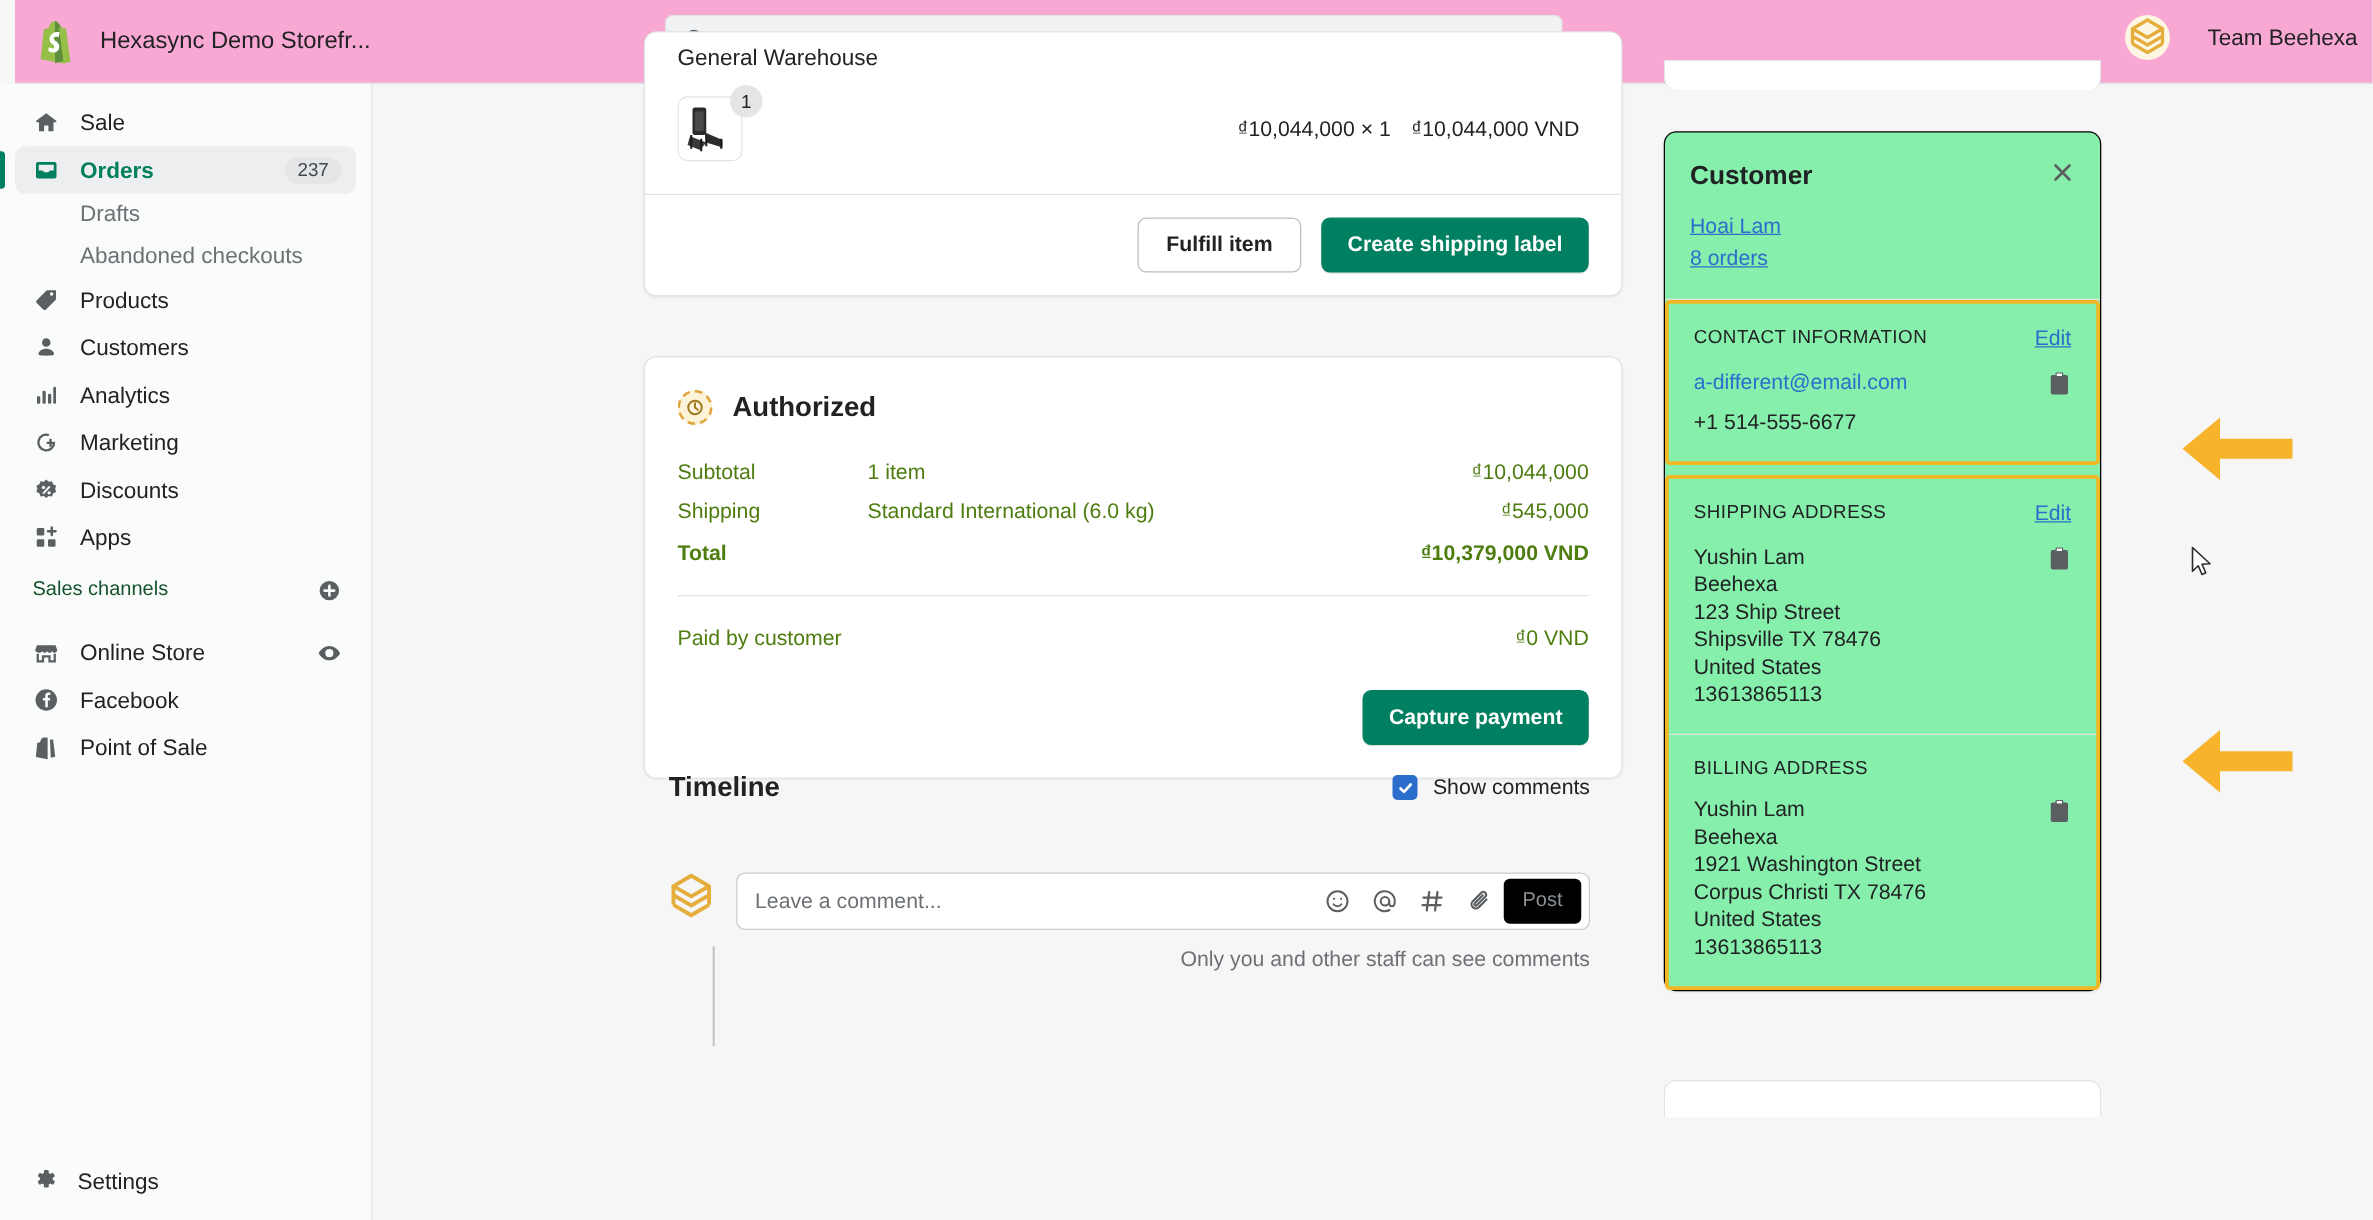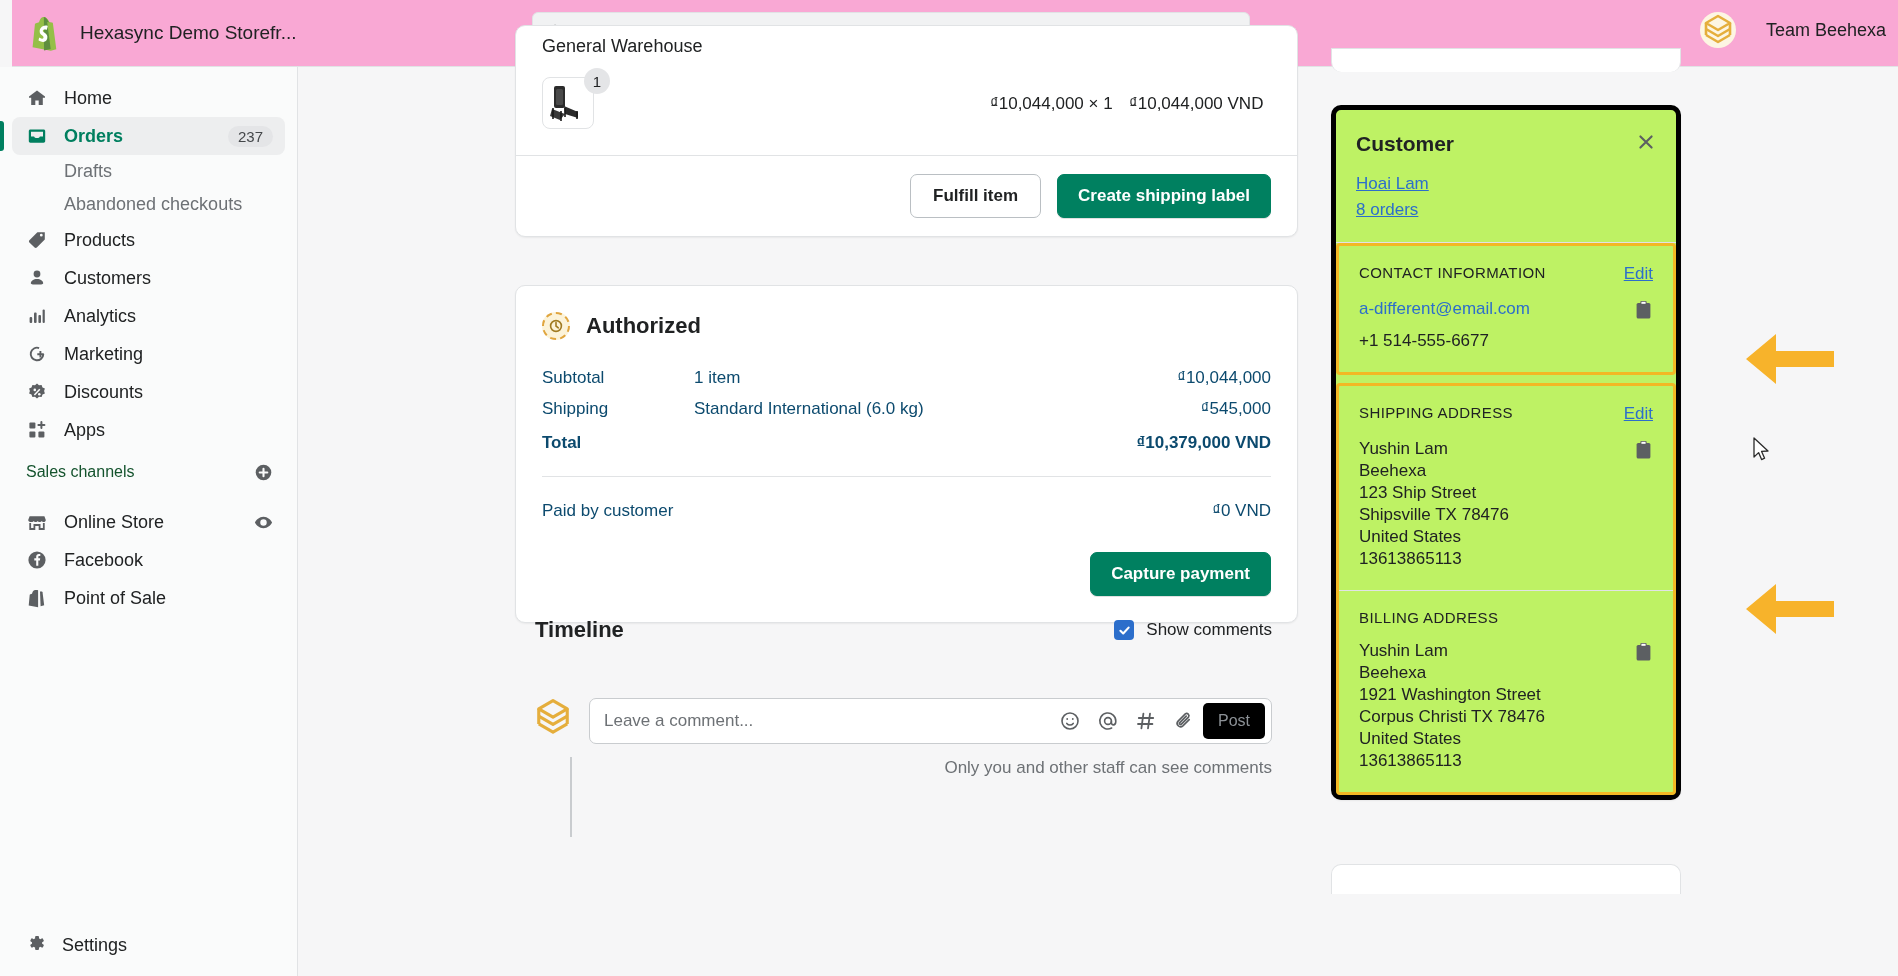--- a/index.html
+++ b/index.html
@@ -114,21 +114,21 @@
   
   .pay-card { position: absolute; left: 217px; top: 218px; width: 783px; padding: 0 0 4px 0; }
   .pay-head { display: flex; align-items: center; gap: 16px; padding: 26px 26px 0 26px; }
   .pay-title { font-size: 22px; font-weight: 700; color: #202223; }
   .clock-badge {
     width: 28px; height: 28px; border-radius: 50%;
     border: 2px dashed #e0a53e; display: flex; align-items: center; justify-content: center;
     background: #fcf3d9; flex: none;
   }
   .pay-rows { padding: 22px 26px 0 26px; }
-  .pay-row { display: flex; align-items: center; height: 31px; font-size: 17px; color: #0c4a6e; }
+  .pay-row { display: flex; align-items: center; height: 31px; font-size: 17px; color: #4d7c0f; }
   .pay-row .c1 { width: 152px; }
   .pay-row .c2 { flex: 1; }
   .pay-row .c3 { text-align: right; }
   .pay-row.total { font-weight: 700; margin-top: 3px; }
   .pay-sep { height: 1px; background: #e1e3e5; margin: 18px 26px 0 26px; }
   .pay-foot { padding: 18px 26px 0 26px; }
   .pay-actions { padding: 26px 26px 22px 26px; display: flex; justify-content: flex-end; }
 
   
   .timeline { position: absolute; left: 217px; top: 540px; width: 783px; }
@@ -155,22 +155,22 @@
   }
   .tl-note { text-align: right; font-size: 17px; color: #6d7175; padding: 14px 26px 0 0; }
   .tl-line { position: absolute; left: 55px; top: 150px; width: 2px; height: 80px; background: #c9cccf; }
 
   
   .rail { position: absolute; left: 1325px; top: 67px; width: 358px; height: 909px; }
   .rail-card-top {
     position: absolute; left: 6px; top: -19px; width: 350px; height: 24px;
     background: #fff; border: 1px solid #e1e3e5; border-bottom: none; border-radius: 0 0 10px 10px;
   }
-  .cust-card { position: absolute; left: 6px; top: 38px; width: 350px; background:#bef264;
-    border: 5px solid #000000; border-radius: 10px; box-shadow: 0 1px 2px rgba(0,0,0,0.06); }
+  .cust-card { position: absolute; left: 6px; top: 38px; width: 350px; background:#86efac;
+    border: 1px solid #000000; border-radius: 10px; box-shadow: 0 1px 2px rgba(0,0,0,0.06); }
   .cust-head { display: flex; align-items: center; padding: 22px 20px 0 20px; }
   .cust-title { font-size: 21px; font-weight: 700; color: #202223; }
   .close-x { margin-left: auto; cursor: pointer; }
   .cust-body { padding: 18px 20px 22px 20px; }
   .cust-link { display: block; font-size: 17px; color: #2c6ecb; text-decoration: underline; cursor: pointer; }
   .cust-link + .cust-link { margin-top: 6px; }
 
   .hl-block { border: 3px solid #f2b824; border-radius: 4px; margin: 0; position: relative; }
   .blk { padding: 18px 20px 20px 20px; }
   .blk-head { display: flex; align-items: flex-start; }
@@ -235,21 +235,21 @@
 
   <div class="sidebar">
     <div class="nav">
 
       <div class="nav-item">
         <span class="ic">
           <svg width="20" height="20" viewBox="0 0 20 20" fill="#5c5f62">
               <path d="M10 2.5 2 8.6v1.2h2.2V17h4.1v-4.6h3.4V17h4.1V9.8H18V8.6z"></path>
             </svg>
         </span>
-        <span>Home</span>
+        <span>Sale</span>
       </div>
 
       <div class="nav-item active">
         <span class="ic">
           <svg width="20" height="20" viewBox="0 0 20 20" fill="#007f5f">
               <path d="M3.4 3.5h13.2c.9 0 1.6.7 1.6 1.6v10c0 .9-.7 1.6-1.6 1.6H3.4c-.9 0-1.6-.7-1.6-1.6v-10c0-.9.7-1.6 1.6-1.6zm.6 2.3v4.6h3.1c.4 1 1.3 1.6 2.9 1.6s2.5-.6 2.9-1.6H16V5.8z"></path>
             </svg>
         </span>
         <span>Orders</span>
         <span class="nav-badge">237</span>

